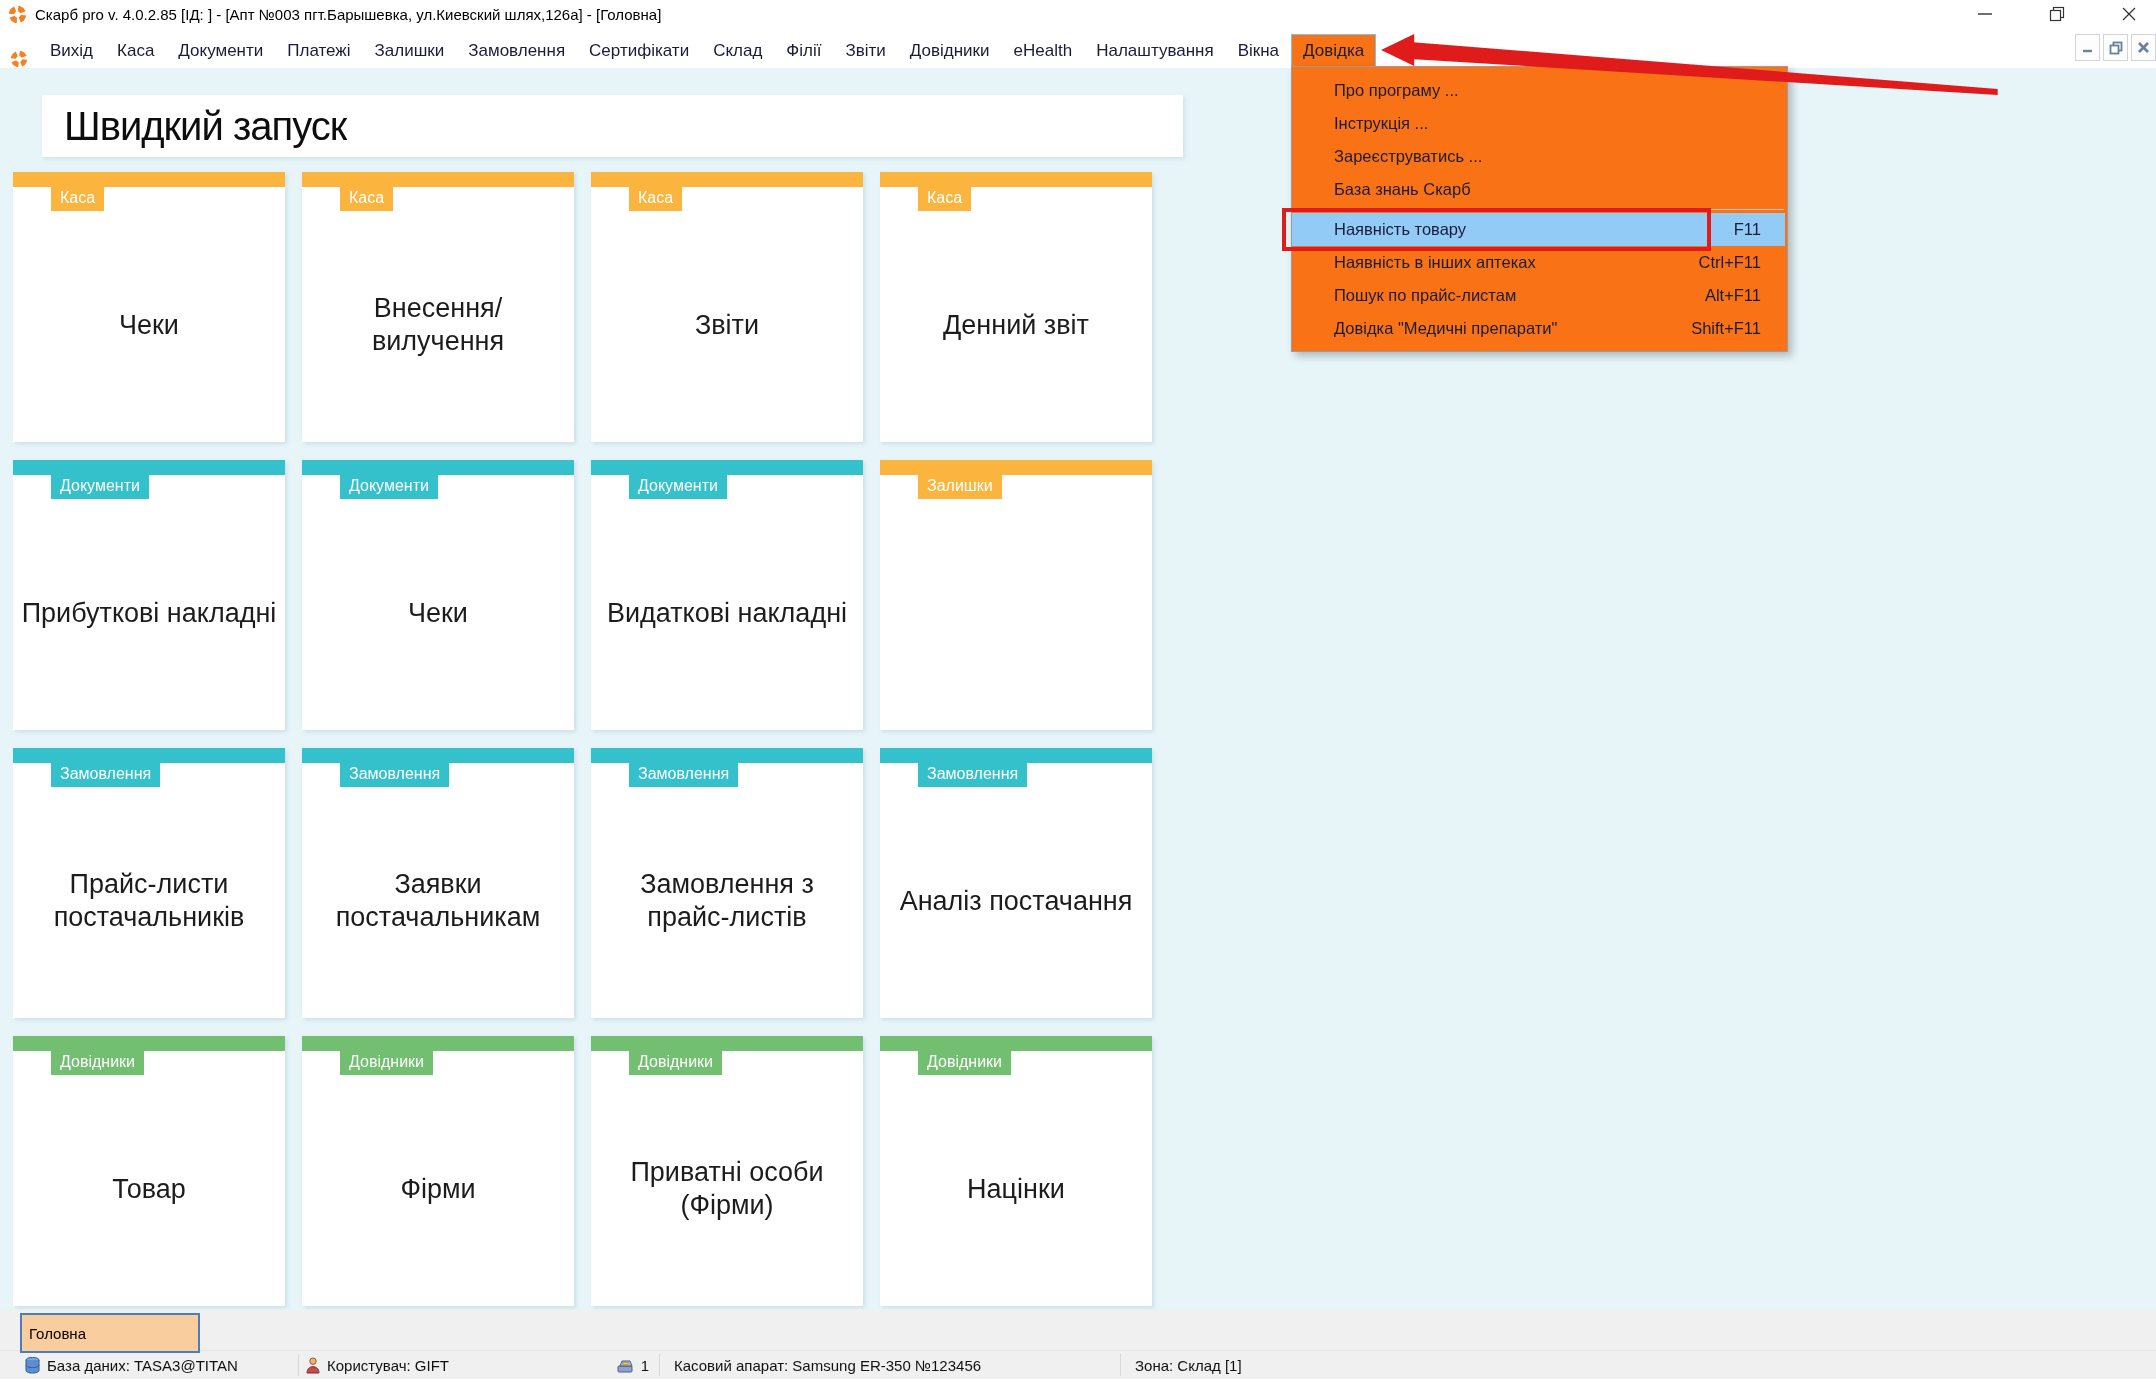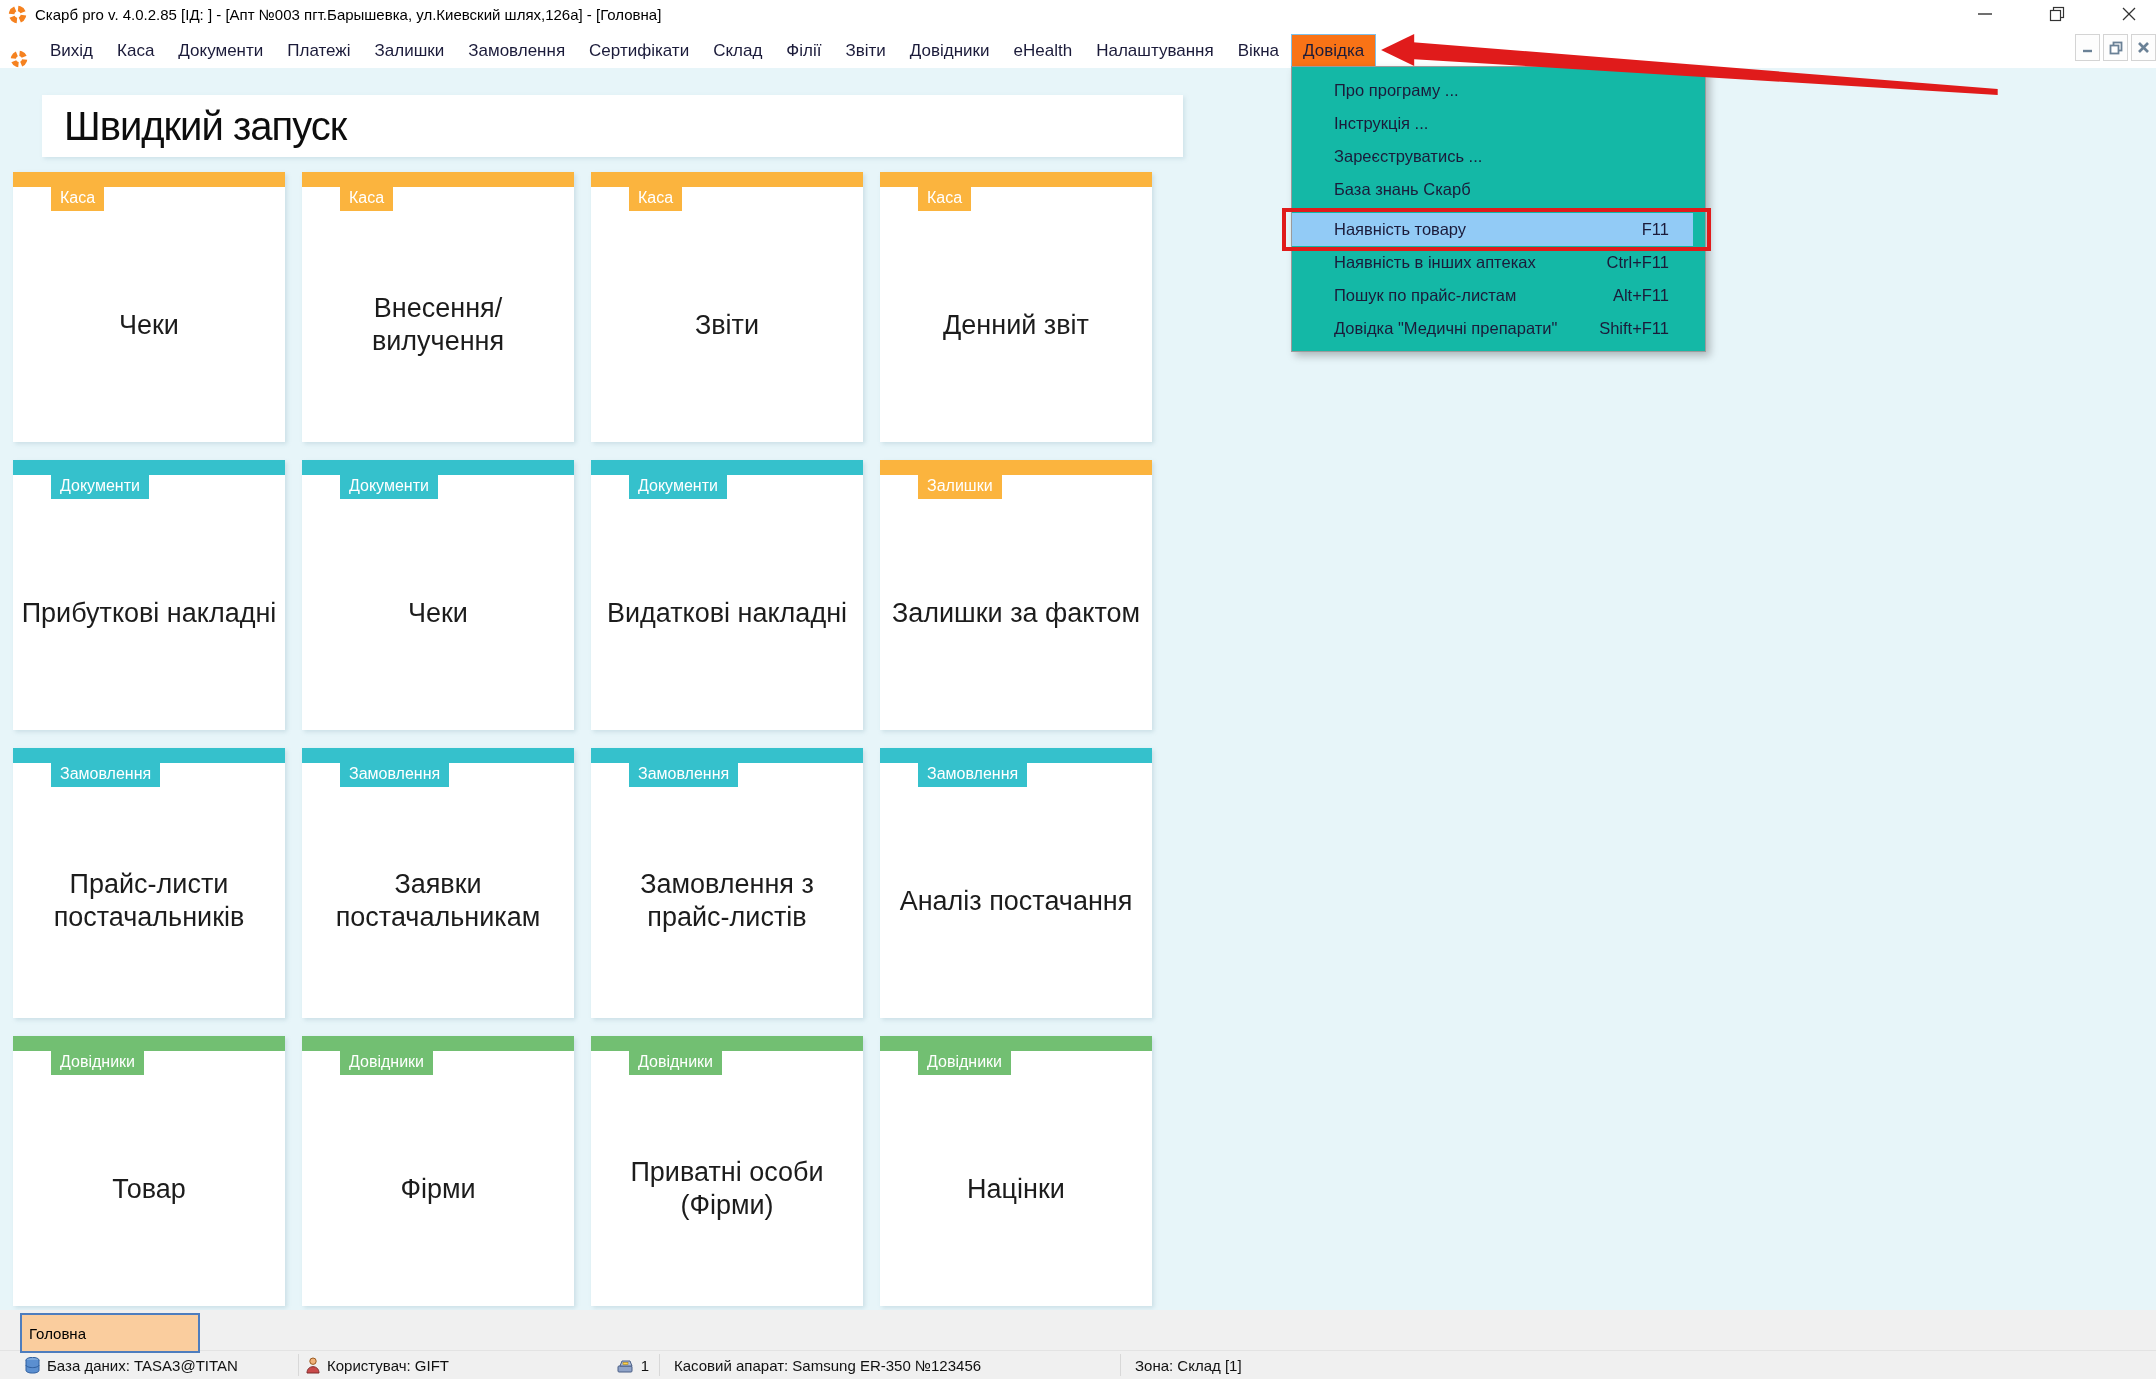--- a/index.html
+++ b/index.html
@@ -29,22 +29,22 @@
 
   .grid { position:absolute; left:13px; top:104px; display:grid;
           grid-template-columns:repeat(4,272px); grid-auto-rows:270px; column-gap:17px; row-gap:18px; }
   .tile { position:relative; background:#ffffff; box-shadow:2px 2px 4px rgba(140,175,190,.3); cursor:pointer; }
   .tile-bar { height:15px; width:100%; }
   .tile-tag { position:absolute; top:15px; left:38px; color:#ffffff; font-size:16px; padding:2px 9px 4px 9px; white-space:nowrap; }
   .tile-label { position:absolute; left:0; right:0; top:44px; bottom:8px; display:flex; align-items:center; justify-content:center;
                 text-align:center; font-size:27px; color:#1c1c1c; padding:0 6px; line-height:1.22; overflow-wrap:anywhere; }
 
   
-  .dropdown { position:absolute; left:1303px; top:66px; width:415px; background:#14b8a6;
-              border:1px solid #9b9b9b; box-shadow:4px 4px 8px rgba(0,0,0,.25); padding:7px 12px 6px 0; z-index:50; }
+  .dropdown { position:absolute; left:1303px; top:66px; width:497px; background:#f97316;
+              border:1px solid #9b9b9b; box-shadow:4px 4px 8px rgba(0,0,0,.25); padding:7px 2px 6px 0; z-index:50; }
   .dd-item { height:33px; display:flex; align-items:center; justify-content:space-between;
              padding:0 24px 0 42px; font-size:16.5px; color:#1b1b3a; cursor:pointer; white-space:nowrap; }
   .dd-item.highlight { background:#92cbf6; }
   .dd-shortcut { margin-left:18px; }
   .dd-sep { border-top:1px solid #c6c6c6; margin:3px 1px; }
 
   
   .red-box { position:absolute; border:4px solid #e01b1b; z-index:55; pointer-events:none; }
   .arrow-svg { position:absolute; top:28px; height:80px; z-index:60; pointer-events:none; }
 
@@ -168,21 +168,20 @@
           <div class="tile-label">Чеки</div>
         </div>
         <div class="tile">
           <div class="tile-bar" style="background: rgb(53, 193, 204);"></div>
           <div class="tile-tag" style="background: rgb(53, 193, 204);">Документи</div>
           <div class="tile-label">Видаткові накладні</div>
         </div>
         <div class="tile">
           <div class="tile-bar" style="background: rgb(251, 180, 62);"></div>
           <div class="tile-tag" style="background: rgb(251, 180, 62);">Залишки</div>
-          <div class="tile-label">Залишки за фактом</div>
         </div>
         <div class="tile">
           <div class="tile-bar" style="background: rgb(53, 193, 204);"></div>
           <div class="tile-tag" style="background: rgb(53, 193, 204);">Замовлення</div>
           <div class="tile-label">Прайс-листи постачальників</div>
         </div>
         <div class="tile">
           <div class="tile-bar" style="background: rgb(53, 193, 204);"></div>
           <div class="tile-tag" style="background: rgb(53, 193, 204);">Замовлення</div>
           <div class="tile-label">Заявки постачальникам</div>

